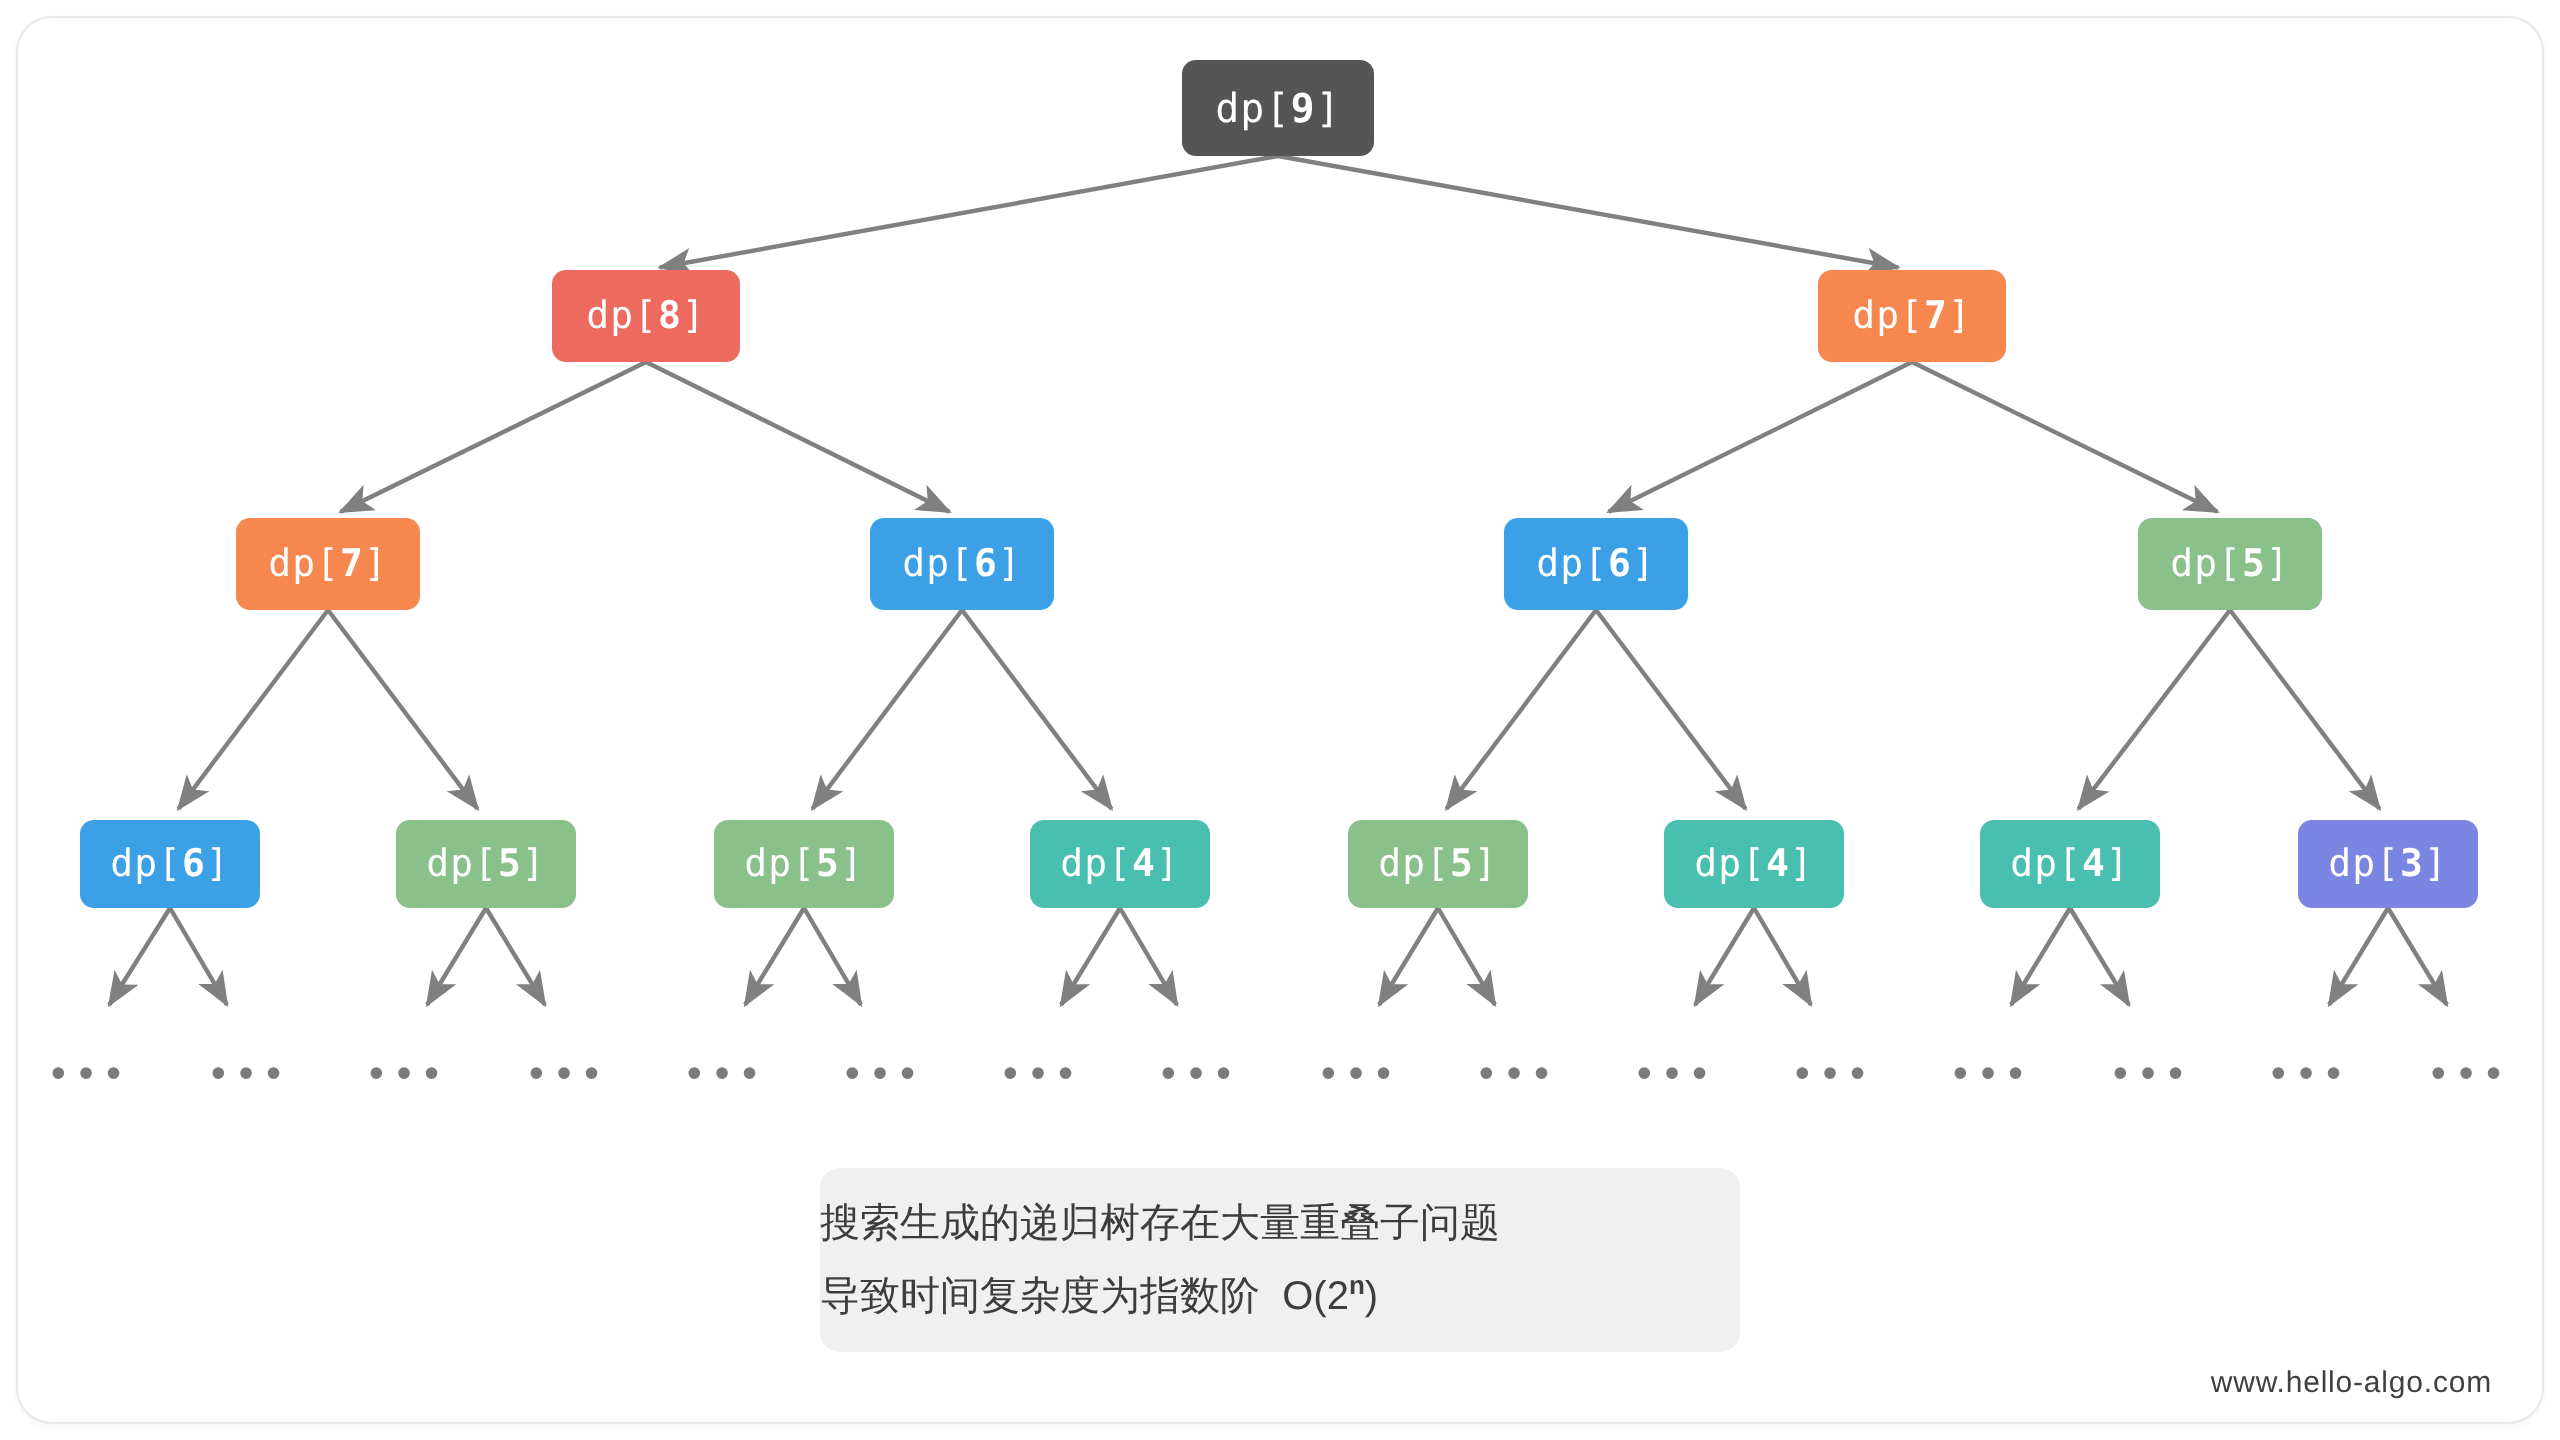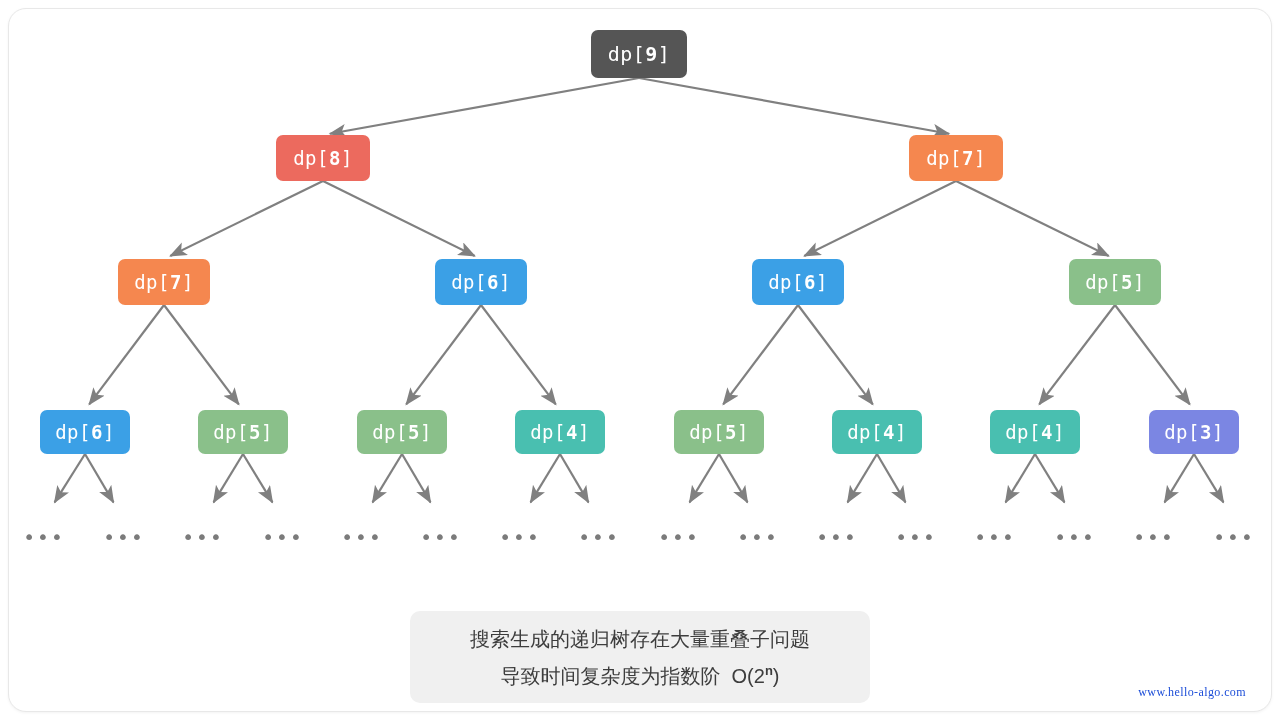--- a/index.html
+++ b/index.html
@@ -57,28 +57,27 @@
     font-family: "DejaVu Sans", "Liberation Sans", sans-serif;
     font-size: 20px;
     letter-spacing: 2px;
     line-height: 1;
     transform: translate(-50%, -50%);
     white-space: nowrap;
   }
   #caption {
     position: absolute;
     left: 410px;
-    top: 611px;
+    top: 584px;
     width: 460px;
     height: 92px;
     background: #f0f0f0;
     border-radius: 10px;
     display: flex;
     flex-direction: column;
-    align-items: center;
     justify-content: center;
     box-sizing: border-box;
   }
   #caption .cline {
     color: #3d3d3d;
     font-family: "DejaVu Sans", "Liberation Sans", sans-serif;
     font-size: 20px;
     line-height: 32px;
     white-space: nowrap;
   }
@@ -87,23 +86,23 @@
     font-weight: bold;
     vertical-align: super;
   }
   .mono-inline {
     font-family: Liberation Sans, sans-serif;
   }
   #watermark {
     position: absolute;
     right: 34px;
     bottom: 20px;
-    color: #1d4ed8;
-    font-family: Liberation Serif, serif;
-    font-size: 12px;
+    color: #404040;
+    font-family: Liberation Sans, sans-serif;
+    font-size: 15px;
     letter-spacing: 0.4px;
   }
 </style>
 </head>
 <body>
 
 <div id="page">
   <div id="card"></div>
 
   <svg id="edges" viewBox="0 0 1280 720" xmlns="http://www.w3.org/2000/svg">

